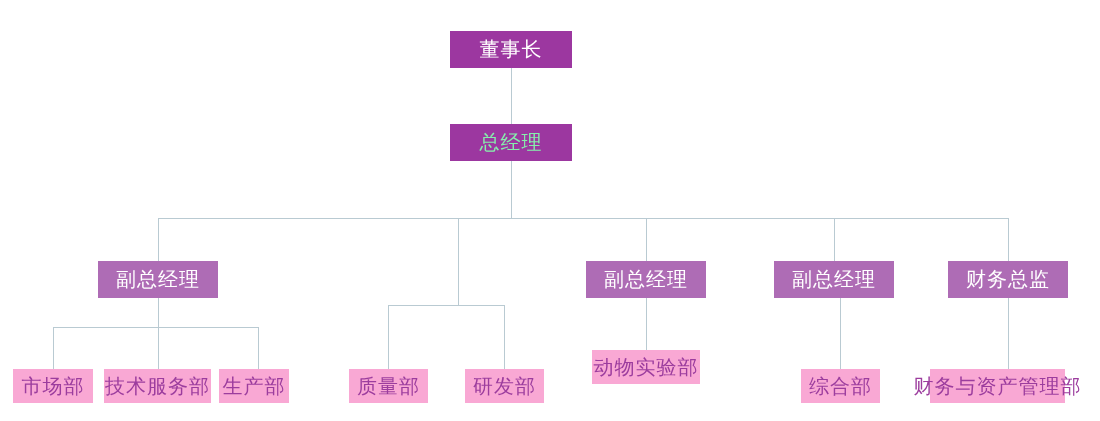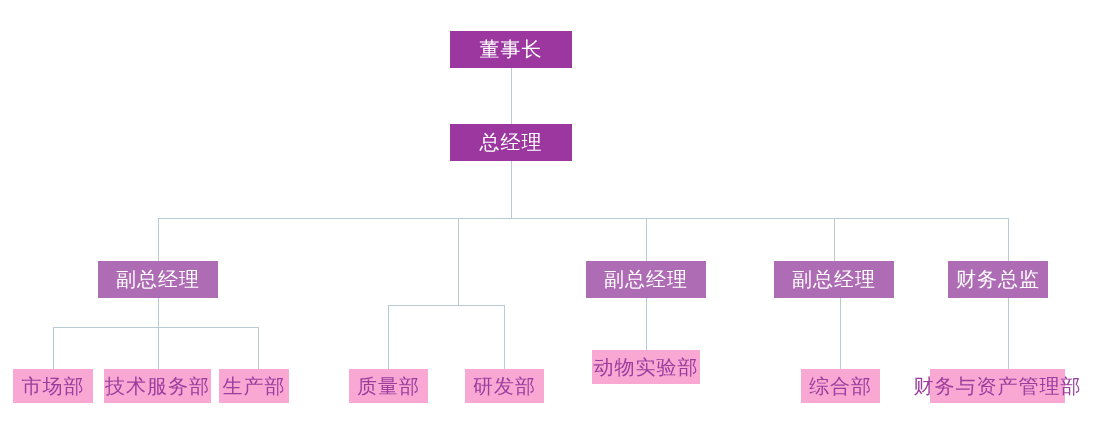--- a/index.html
+++ b/index.html
@@ -30,21 +30,21 @@
     letter-spacing: 1px;
     white-space: nowrap;
     z-index: 3;
   }
   .node.level-1 {
     background: #9c37a0;
     color: #ffffff;
   }
   .node.level-2 {
     background: #9c37a0;
-    color: #ffffff;
+    color: #86efac;
   }
   .node.level-3 {
     background: #ae6cb5;
     color: #ffffff;
   }
   .node.level-4 {
     background: #f9a8d4;
     color: #9c3d9e;
     height: 34px;
   }
@@ -78,21 +78,21 @@
   <div class="conn v" style="left:646px; top:218px; height:43px;"></div>
   <div class="conn v" style="left:834px; top:218px; height:43px;"></div>
   <div class="conn v" style="left:1008px; top:218px; height:43px;"></div>
 
   <div class="node level-3" style="left:98px; top:261px; width:120px;">副总经理</div>
 
   <div class="node level-3" style="left:586px; top:261px; width:120px;">副总经理</div>
 
   <div class="node level-3" style="left:774px; top:261px; width:120px;">副总经理</div>
 
-  <div class="node level-3" style="left:948px; top:261px; width:100px;">财务总监</div>
+  <div class="node level-3" style="left:948px; top:261px; width:120px;">财务总监</div>
 
   <div class="conn v" style="left:158px; top:298px; height:29px;"></div>
   <div class="conn h" style="left:53px; top:327px; width:206px;"></div>
   <div class="conn v" style="left:53px; top:327px; height:42px;"></div>
   <div class="conn v" style="left:158px; top:327px; height:42px;"></div>
   <div class="conn v" style="left:258px; top:327px; height:42px;"></div>
 
   <div class="conn h" style="left:388px; top:305px; width:117px;"></div>
   <div class="conn v" style="left:388px; top:305px; height:64px;"></div>
   <div class="conn v" style="left:504px; top:305px; height:64px;"></div>

